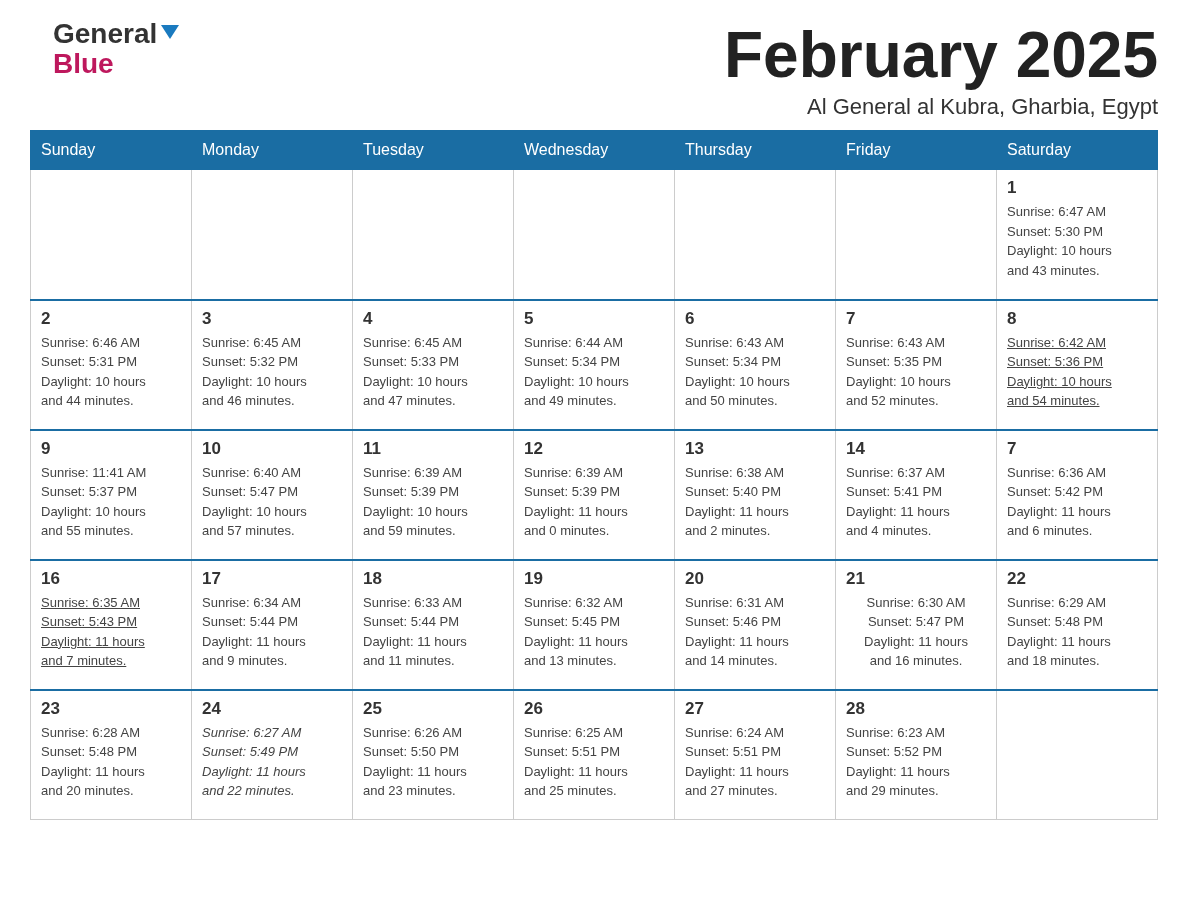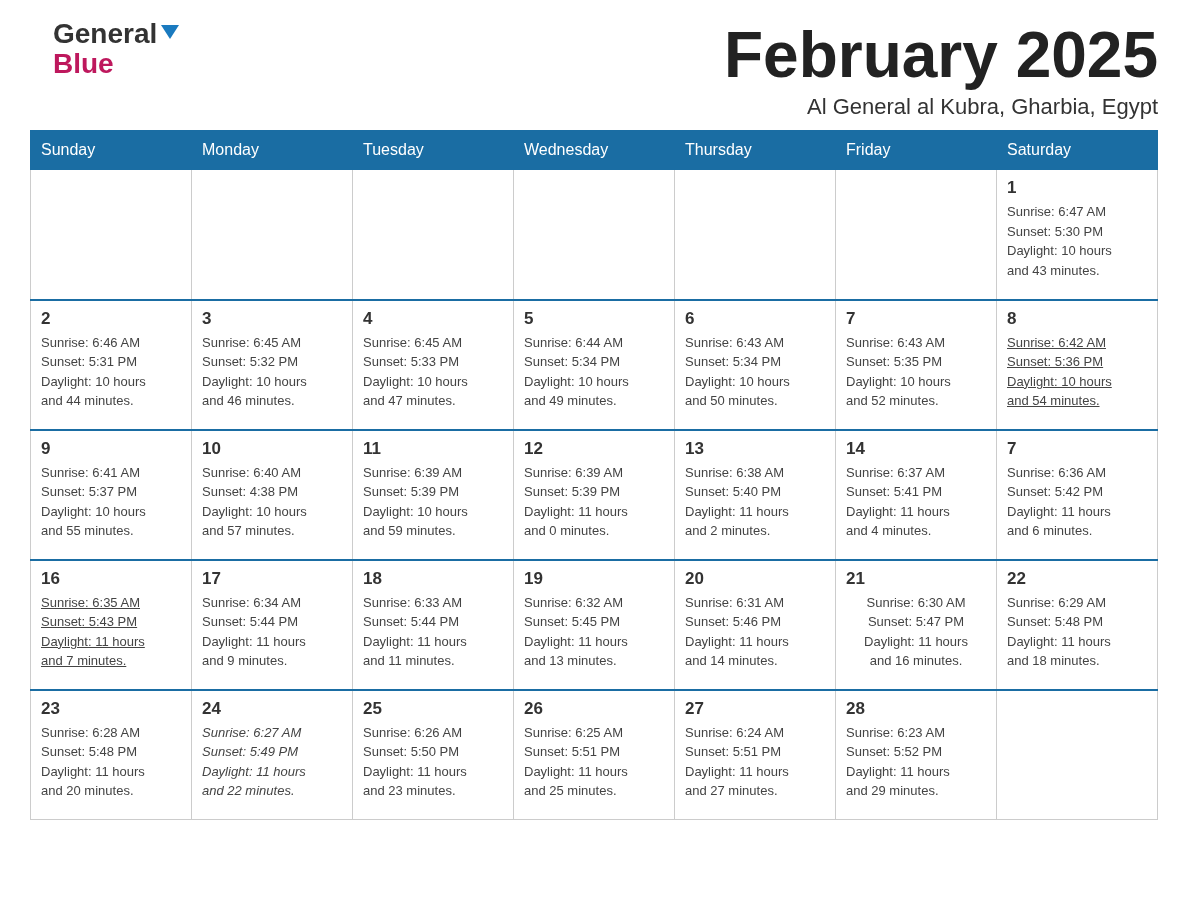--- a/index.html
+++ b/index.html
@@ -184,29 +184,29 @@
           <span class="day-num">8</span>
           <div class="day-info" style="white-space: pre-line; text-decoration: underline;">Sunrise: 6:42 AM
 Sunset: 5:36 PM
 Daylight: 10 hours
 and 54 minutes.</div>
         </td>
       </tr>
       <tr class="row-border-top">
         <td>
           <span class="day-num">9</span>
-          <div class="day-info" style="white-space: pre-line;">Sunrise: 6:41 AM
+          <div class="day-info" style="white-space: pre-line;">Sunrise: 11:41 AM
 Sunset: 5:37 PM
 Daylight: 10 hours
 and 55 minutes.</div>
         </td>
         <td>
           <span class="day-num">10</span>
           <div class="day-info" style="white-space: pre-line;">Sunrise: 6:40 AM
-Sunset: 4:38 PM
+Sunset: 5:47 PM
 Daylight: 10 hours
 and 57 minutes.</div>
         </td>
         <td>
           <span class="day-num">11</span>
           <div class="day-info" style="white-space: pre-line;">Sunrise: 6:39 AM
 Sunset: 5:39 PM
 Daylight: 10 hours
 and 59 minutes.</div>
         </td>

